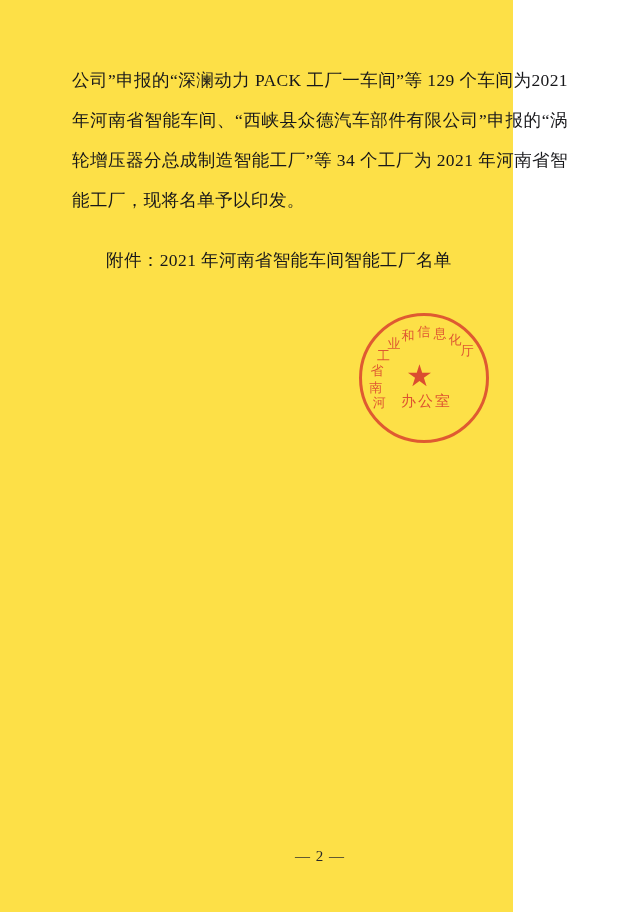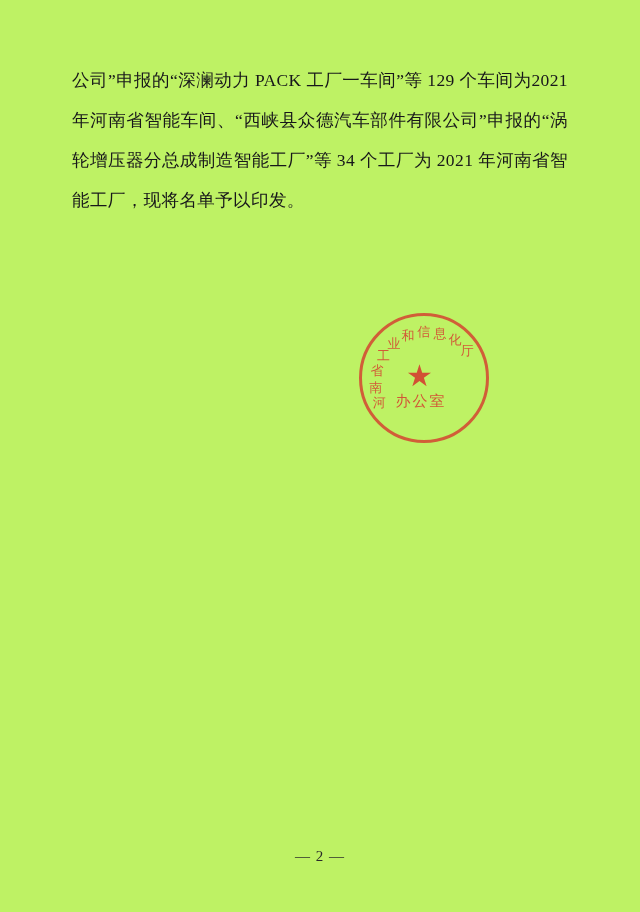--- a/index.html
+++ b/index.html
@@ -9,23 +9,23 @@
   body {
     width: 640px;
     height: 912px;
     background: #ffffff;
     font-family: "Liberation Serif", serif;
     color: #1a1a1a;
     overflow: hidden;
   }
   .page {
     position: relative;
-    width: 640px;
+    width: 513px;
     height: 912px;
-    background: #bef264;
+    background: #fde047;
   }
   .body-text {
     position: absolute;
     left: 72px;
     top: 60px;
     width: 496px;
     font-size: 17.5px;
     line-height: 40px;
     text-align: justify;
     letter-spacing: 0.4px;
@@ -99,21 +99,21 @@
     color: #d6342c;
     opacity: 0.8;
     font-family: "Liberation Serif", serif;
     transform-origin: 0 0;
   }
   .seal-bottom {
     position: absolute;
     left: 31px;
     top: 79px;
     width: 62px;
-    text-align: center;
+    text-align: right;
     font-size: 15px;
     letter-spacing: 2px;
     color: #d6342c;
     opacity: 0.82;
   }
   .page-number {
     position: absolute;
     left: 0;
     top: 848px;
     width: 640px;
@@ -134,20 +134,23 @@
 </style>
 </head>
 <body>
 
 <div class="page">
 
   <div class="body-text">
     <p>公司”申报的“深澜动力 PACK 工厂一车间”等 129 个车间为2021年河南省智能车间、“西峡县众德汽车部件有限公司”申报的“涡轮增压器分总成制造智能工厂”等 34 个工厂为 2021 年河南省智能工厂，现将名单予以印发。</p>
   </div>
 
+  <div class="attachment">
+    <span class="indent"></span><span>附件：</span><span>2021 年河南省智能车间智能工厂名单</span>
+  </div>
 
   <div class="seal">
     <div class="seal-ring"></div>
     <div class="seal-arc">
       <span style="transform: rotate(-112deg) translate(0, -52px) rotate(112deg);">河</span>
       <span style="transform: rotate(-94deg) translate(0, -52px) rotate(94deg);">南</span>
       <span style="transform: rotate(-76deg) translate(0, -52px) rotate(76deg);">省</span>
       <span style="transform: rotate(-58deg) translate(0, -52px) rotate(58deg);">工</span>
       <span style="transform: rotate(-40deg) translate(0, -52px) rotate(40deg);">业</span>
       <span style="transform: rotate(-22deg) translate(0, -52px) rotate(22deg);">和</span>

